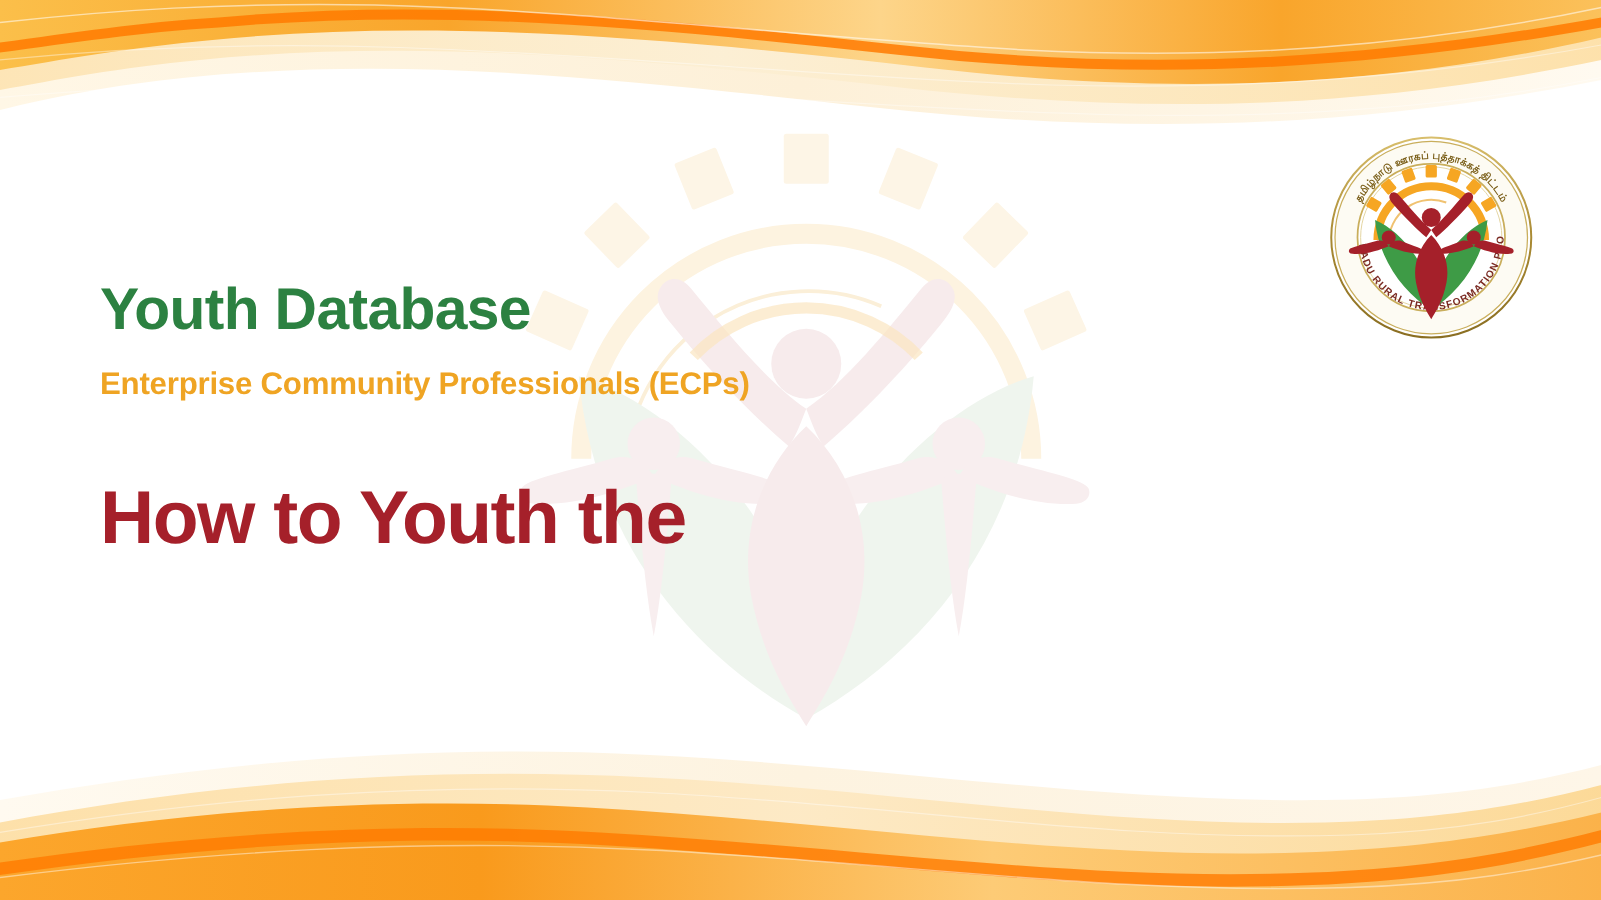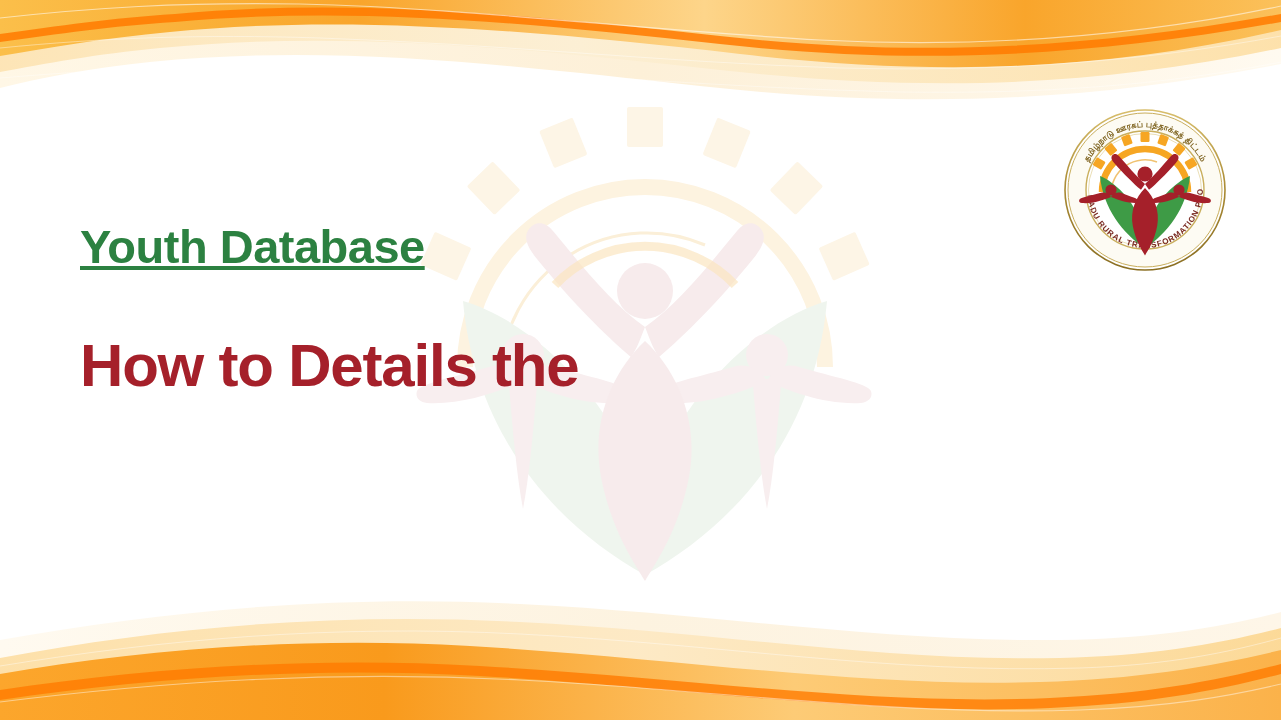--- a/index.html
+++ b/index.html
@@ -49,21 +49,20 @@
     width: 900px;
   }
   #kicker {
     font-size: 47px;
     font-weight: bold;
     color: #2C8141;
     letter-spacing: -0.5px;
     line-height: 1.08;
     margin: 0;
     white-space: nowrap;
-    text-decoration: underline;
   }
   #subtitle {
     font-size: 25px;
     font-weight: bold;
     color: #EFA423;
     letter-spacing: -0.2px;
     line-height: 1.1;
     margin: 21px 0 0 0;
     white-space: nowrap;
   }
@@ -179,23 +178,24 @@
         </g>
 
         <path d="M150,180 A124,124 0 0 1 330,180" fill="none" stroke="#FBE6C0" stroke-width="9" opacity="0.7"></path>
       </g>
     </svg>
   </div>
 
   <div id="text-block">
     <div id="kicker">Youth Database</div>
 
+    <div id="subtitle">Enterprise Community Professionals (ECPs)</div>
 
     <h1 id="main-title">
-      <span class="tline">How to Details the</span>
+      <span class="tline">How to Youth the</span>
     </h1>
   </div>
 
   <div id="emblem">
     <svg viewBox="0 0 164 164" aria-hidden="true">
       <defs>
         <path id="arcTamil" d="M 82,82 m -63,0 a 63,63 0 1 1 126,0" fill="none"></path>
         <path id="arcEng" d="M 24,82 a 58,58 0 0 0 116,0" fill="none"></path>
         <linearGradient id="ringGrad" x1="0" y1="0" x2="0" y2="1">
           <stop offset="0" stop-color="#D8BE6C"></stop>

